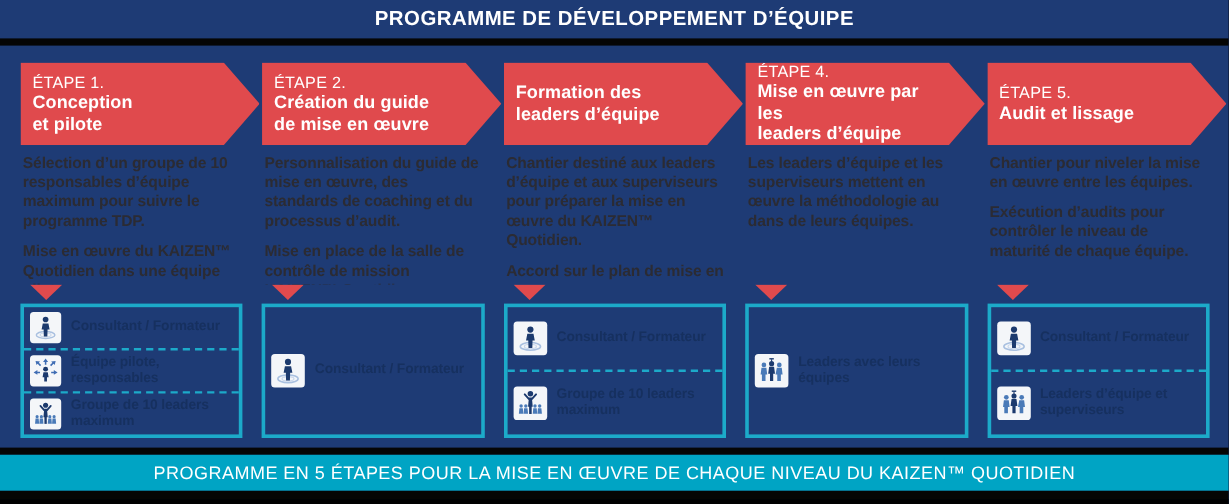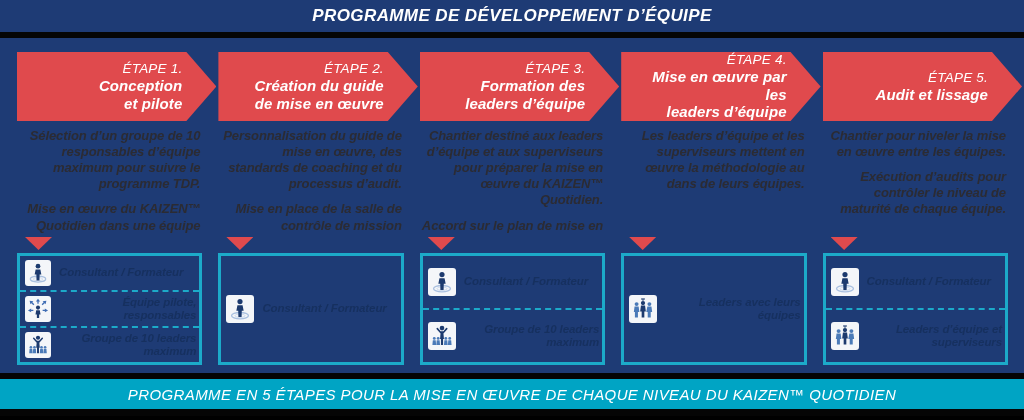--- a/index.html
+++ b/index.html
@@ -1,29 +1,29 @@
 <!DOCTYPE html>
 <html><head>
 <meta charset="utf-8">
 <style>
   * { margin:0; padding:0; box-sizing:border-box; }
   html,body { background:#000; }
   body { font-family:"Liberation Sans", sans-serif; }
   .poster {
     width:1024px; height:416px; background:#1e3b75;
-    display:flex; flex-direction:column; overflow:hidden; position:relative;font-style:italic;
+    display:flex; flex-direction:column; overflow:hidden; position:relative;
   }
   .title-band { height:32px; flex:0 0 32px; display:flex; align-items:center; justify-content:center; }
   .title-band h1 { color:#ffffff; font-size:17px; font-weight:700; letter-spacing:.4px; }
   .black-line { height:6px; flex:0 0 6px; background:#050505; }
   .black-line-thin { height:6px; flex:0 0 6px; background:#050505; }
   .bottom-strip { height:7px; flex:0 0 7px; background:#050505; }
 
   .main { flex:1 1 auto; padding:14px 16px 0 17px; }
-  .grid { display:grid; grid-template-columns:repeat(5,1fr); column-gap:16px; height:100%;text-align:right; }
+  .grid { display:grid; grid-template-columns:repeat(5,1fr); column-gap:16px; height:100%; }
   .column { display:flex; flex-direction:column; position:relative; }
 
   .arrow {
     height:69px; flex:0 0 69px; background:#e04a4d; color:#fff;
     margin-right:-14px;
     clip-path:polygon(0 0, calc(100% - 30px) 0, 100% 50%, calc(100% - 30px) 100%, 0 100%);
     display:flex; flex-direction:column; justify-content:center;
     padding:4px 34px 4px 10px;
   }
   .etape { font-size:13.5px; font-weight:400; letter-spacing:.2px; margin-bottom:1px; }
@@ -176,21 +176,20 @@
                   <use href="#i-consultant"></use>
                 </svg>
               </span>
             <span class="label">Consultant / Formateur</span>
           </div>
         </div>
       </div>
 
       <div class="column">
         <div class="arrow">
-          <div class="etape">ÉTAPE 3.</div>
           <div class="arrow-title">Formation des
 leaders d’équipe</div>
         </div>
         <div class="body">
           <p>Chantier destiné aux leaders d’équipe et aux superviseurs pour préparer la mise en œuvre du KAIZEN™ Quotidien.</p>
           <p>Accord sur le plan de mise en œuvre.</p>
         </div>
         <div class="pointer"></div>
         <div class="box">
           <div class="row">

